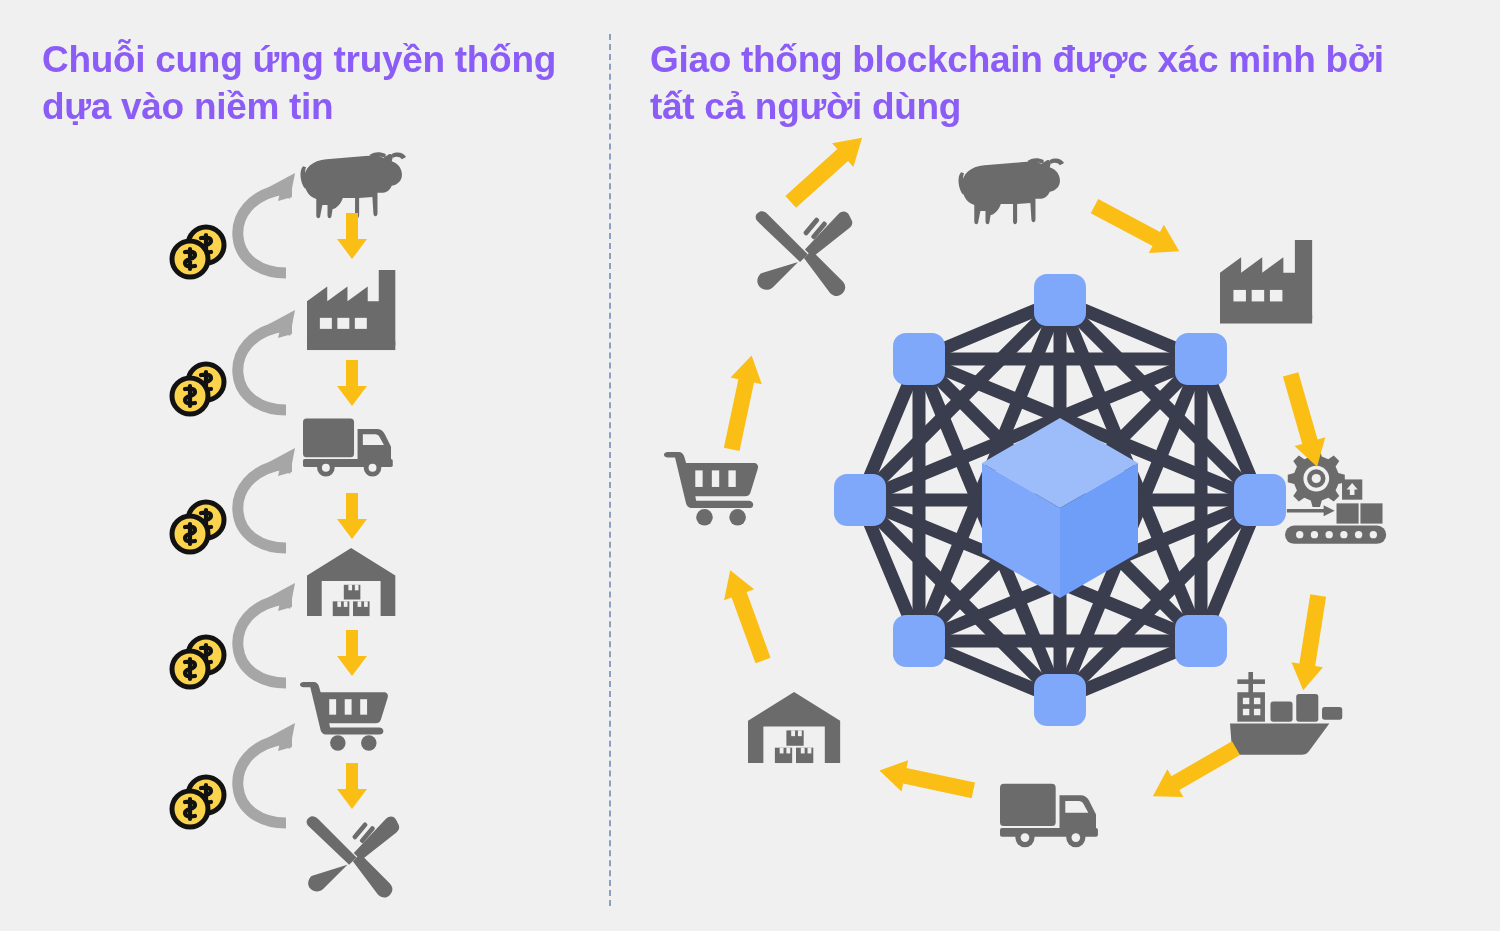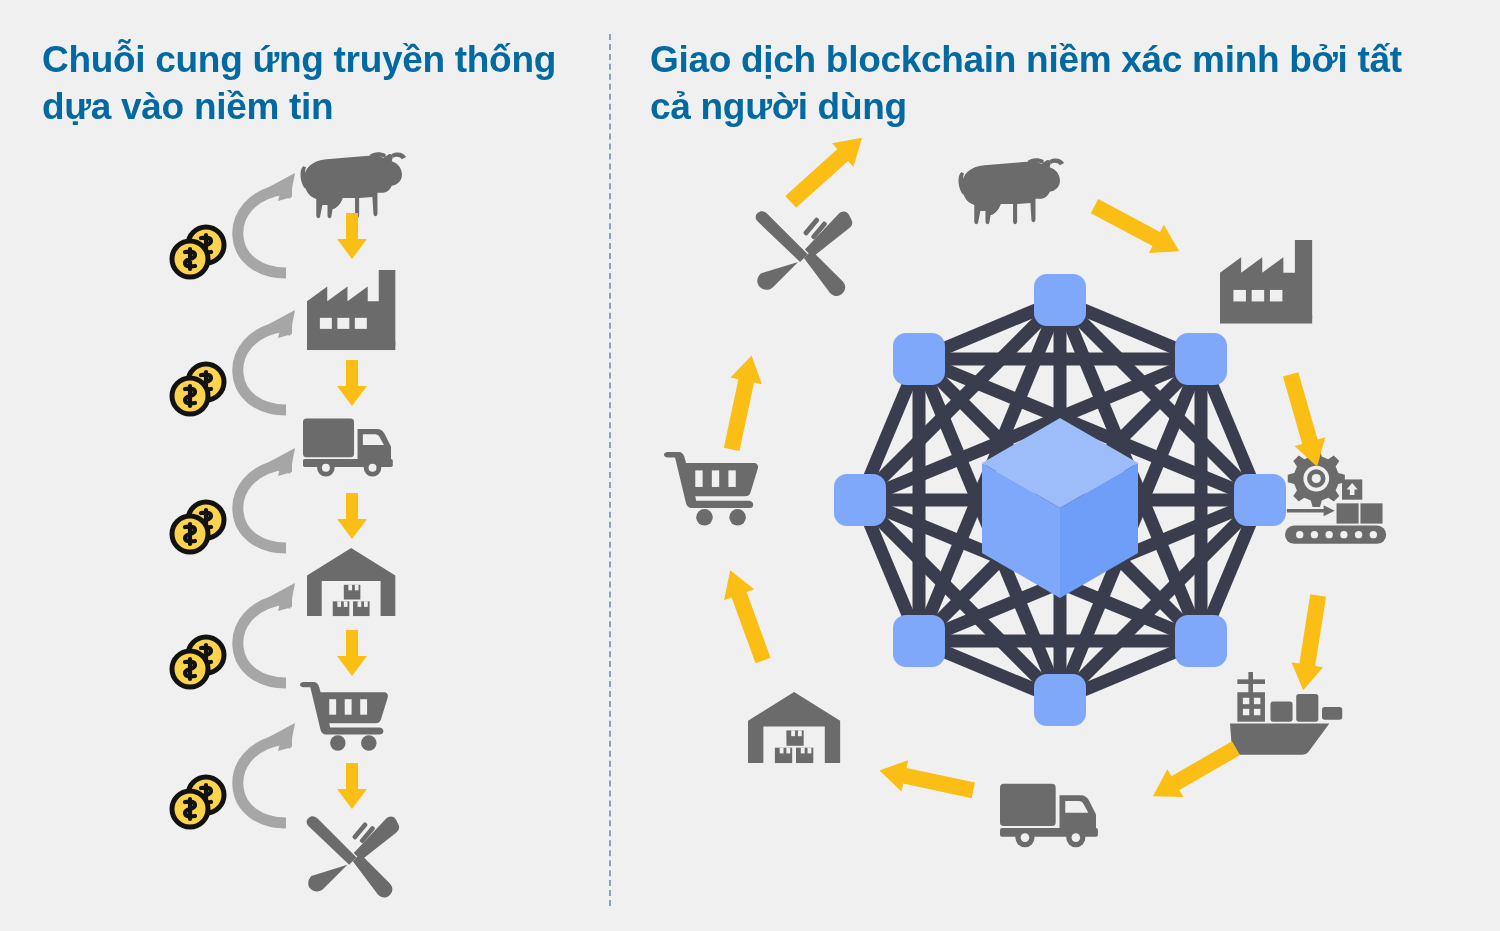--- a/index.html
+++ b/index.html
@@ -16,21 +16,21 @@
   }
   .canvas {
     position: relative;
     width: 1500px;
     height: 931px;
     background: #f0f0f0;
   }
   
   .title {
     position: absolute;
-    color: #0369a1;
+    color: #8b5cf6;
     font-weight: bold;
     line-height: 1.28;
     letter-spacing: -0.3px;
   }
   #title-left {
     left: 42px;
     top: 36px;
     width: 560px;
     font-size: 37px;
   }
@@ -66,21 +66,21 @@
   }
   svg { display: block; overflow: visible; }
 </style>
 </head>
 <body>
 
 <div class="canvas">
 
   <div class="title" id="title-left">Chuỗi cung ứng truyền thống dựa vào niềm tin</div>
 
-  <div class="title" id="title-right">Giao dịch blockchain niềm xác minh bởi tất cả người dùng</div>
+  <div class="title" id="title-right">Giao thống blockchain được xác minh bởi tất cả người dùng</div>
 
   <div class="divider"></div>
 
   <div class="panel-left">
     <svg width="600" height="800" viewBox="0 0 600 800" xmlns="http://www.w3.org/2000/svg">
 
       <defs>
 
         <g id="ic-cow">
           <path fill="#6b6b6b" d="M2 26 C2 16 10 8 24 7 L62 4 C70 3 76 3 80 6 L84 3 C86 1 89 2 89 5 L88 9 C94 11 98 16 98 22 C98 28 94 32 88 33 C86 38 82 40 78 40 L74 40 L74 60 C74 64 70 64 70 60 L69 44 L56 45 L56 62 C56 66 52 66 52 62 L52 45 L40 45 C38 51 34 55 30 56 L29 62 C29 66 25 66 25 62 L25 52 L20 52 L18 62 C18 66 14 66 14 62 L14 46 C6 44 2 36 2 26 Z"></path>

